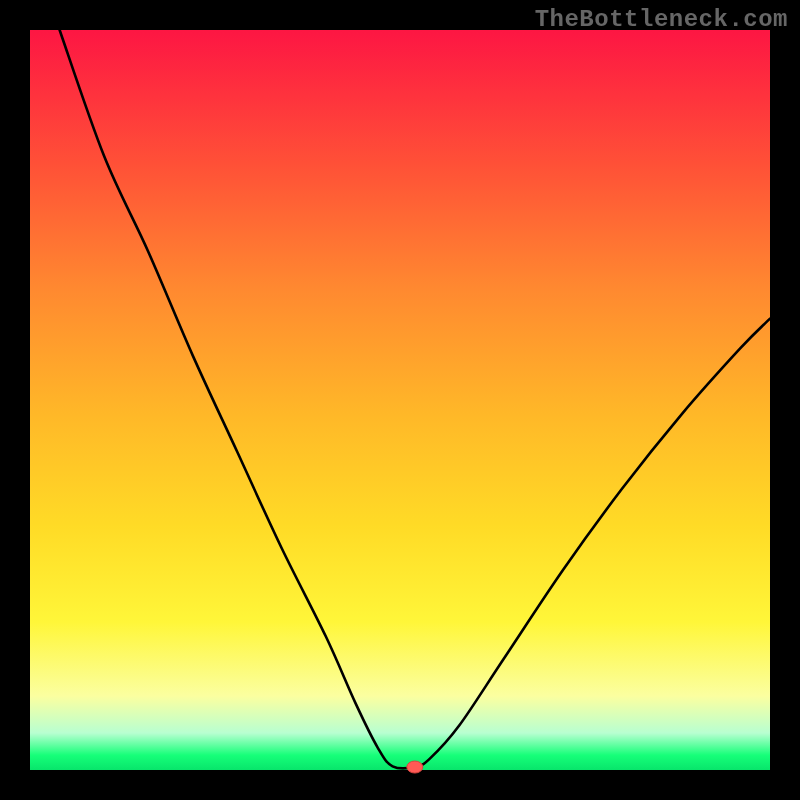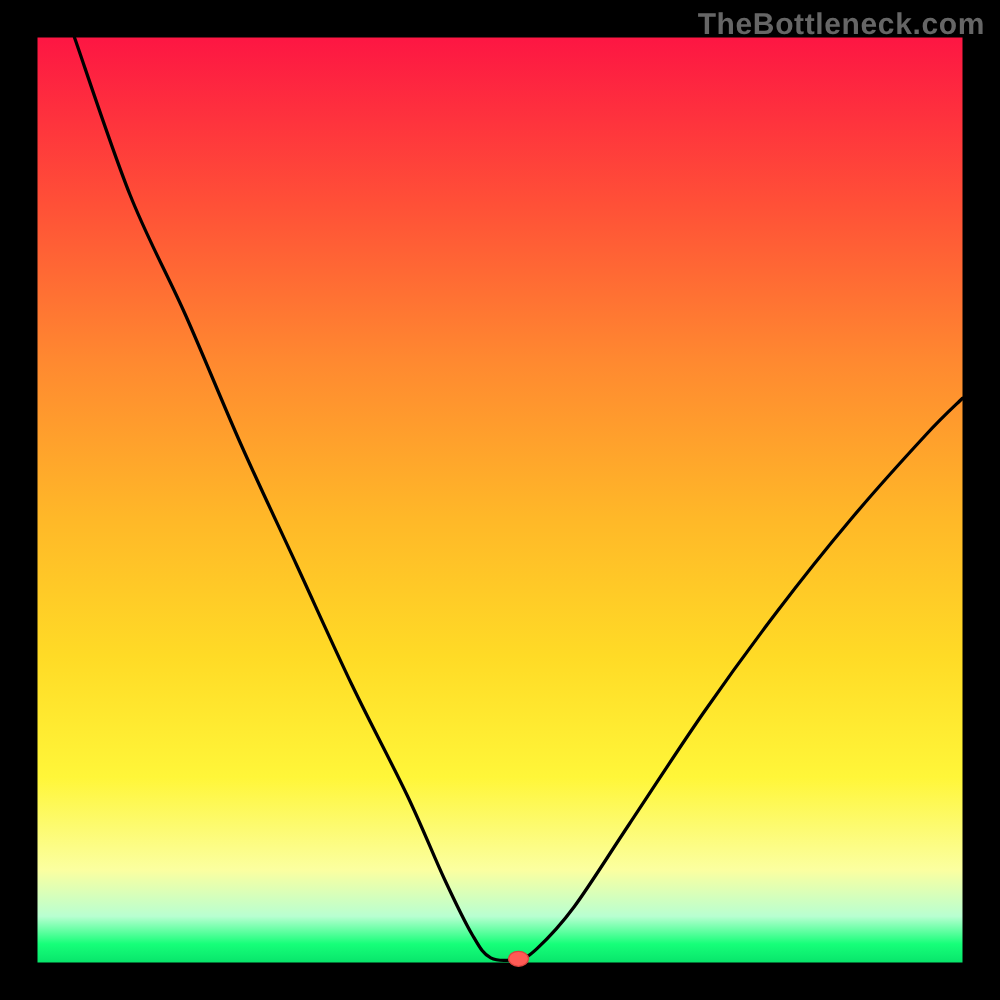--- a/index.html
+++ b/index.html
@@ -7,21 +7,21 @@
   .frame {
     position: relative;
     width: 800px;
     height: 800px;
     background: #000;
   }
   .attribution {
     position: absolute;
     top: 6px;
     right: 12px;
-    font-family: Liberation Sans, sans-serif;
+    font-family: Liberation Mono, monospace;
     font-size: 24px;
     font-weight: 600;
     color: #666666;
     letter-spacing: 0.5px;
   }
   .plot {
     position: absolute;
     left: 30px;
     top: 30px;
     width: 740px;

